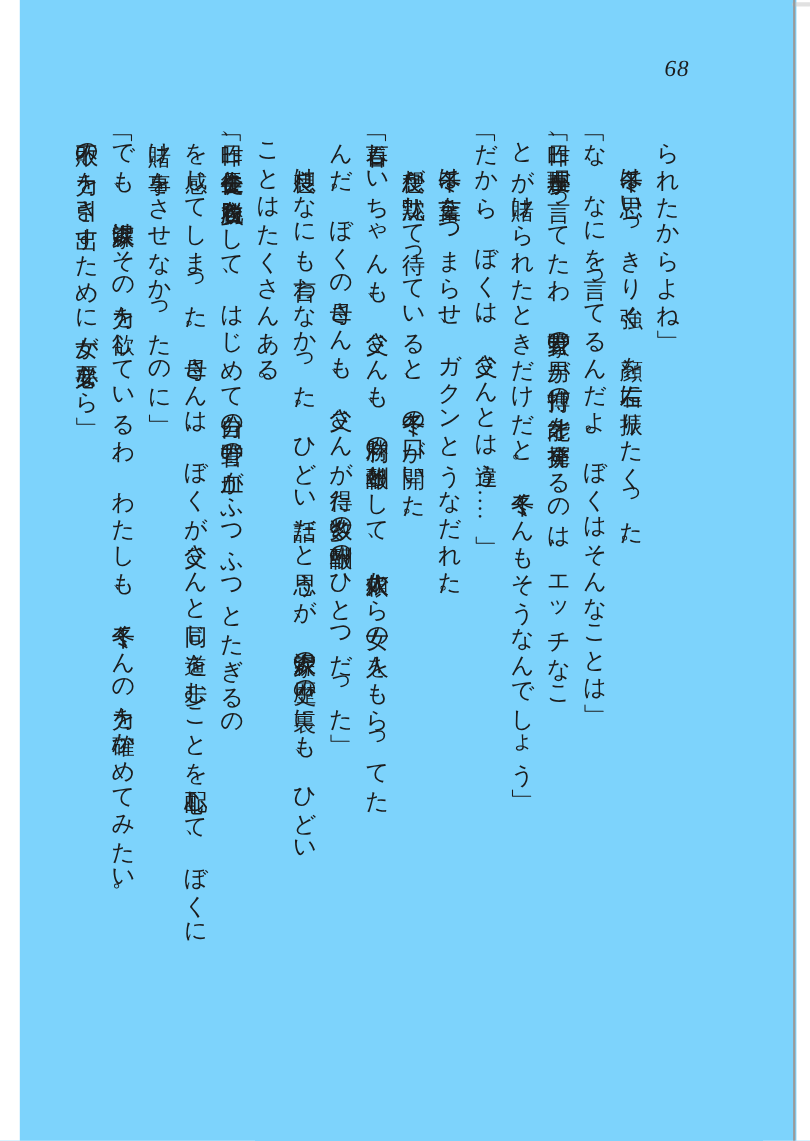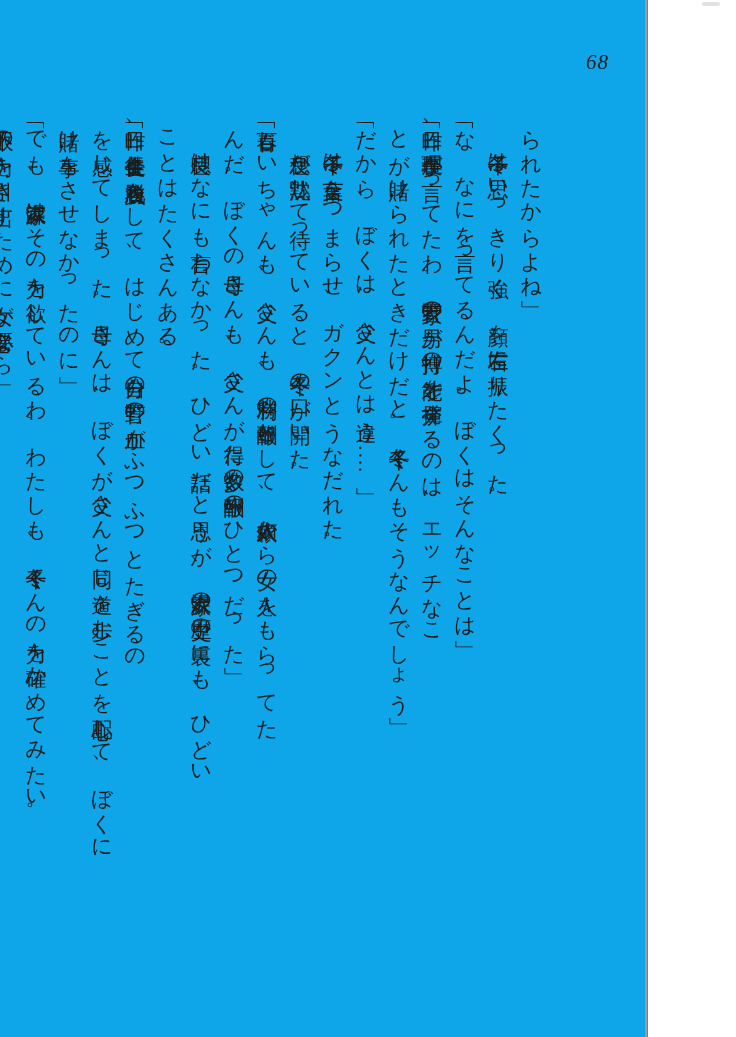--- a/index.html
+++ b/index.html
@@ -8,24 +8,24 @@
   }
   body {
     width: 736px;
     height: 1037px;
     overflow: hidden;
     background: #ffffff;
     font-family: "Liberation Serif", "DejaVu Serif", serif;
   }
   .book-page {
     position: absolute;
-    left: 0; top: 0;
-    width: 648px;
+    left: 18px; top: 0;
+    width: 706px;
     height: 1037px;
-    background: #0ea5e9;
+    background: #7dd3fc;
   }
   
   .page-edge-line {
     position: absolute;
     top: 0;
     right: 1px;
     width: 2px;
     height: 100%;
     background: #9a9a9a;
   }

